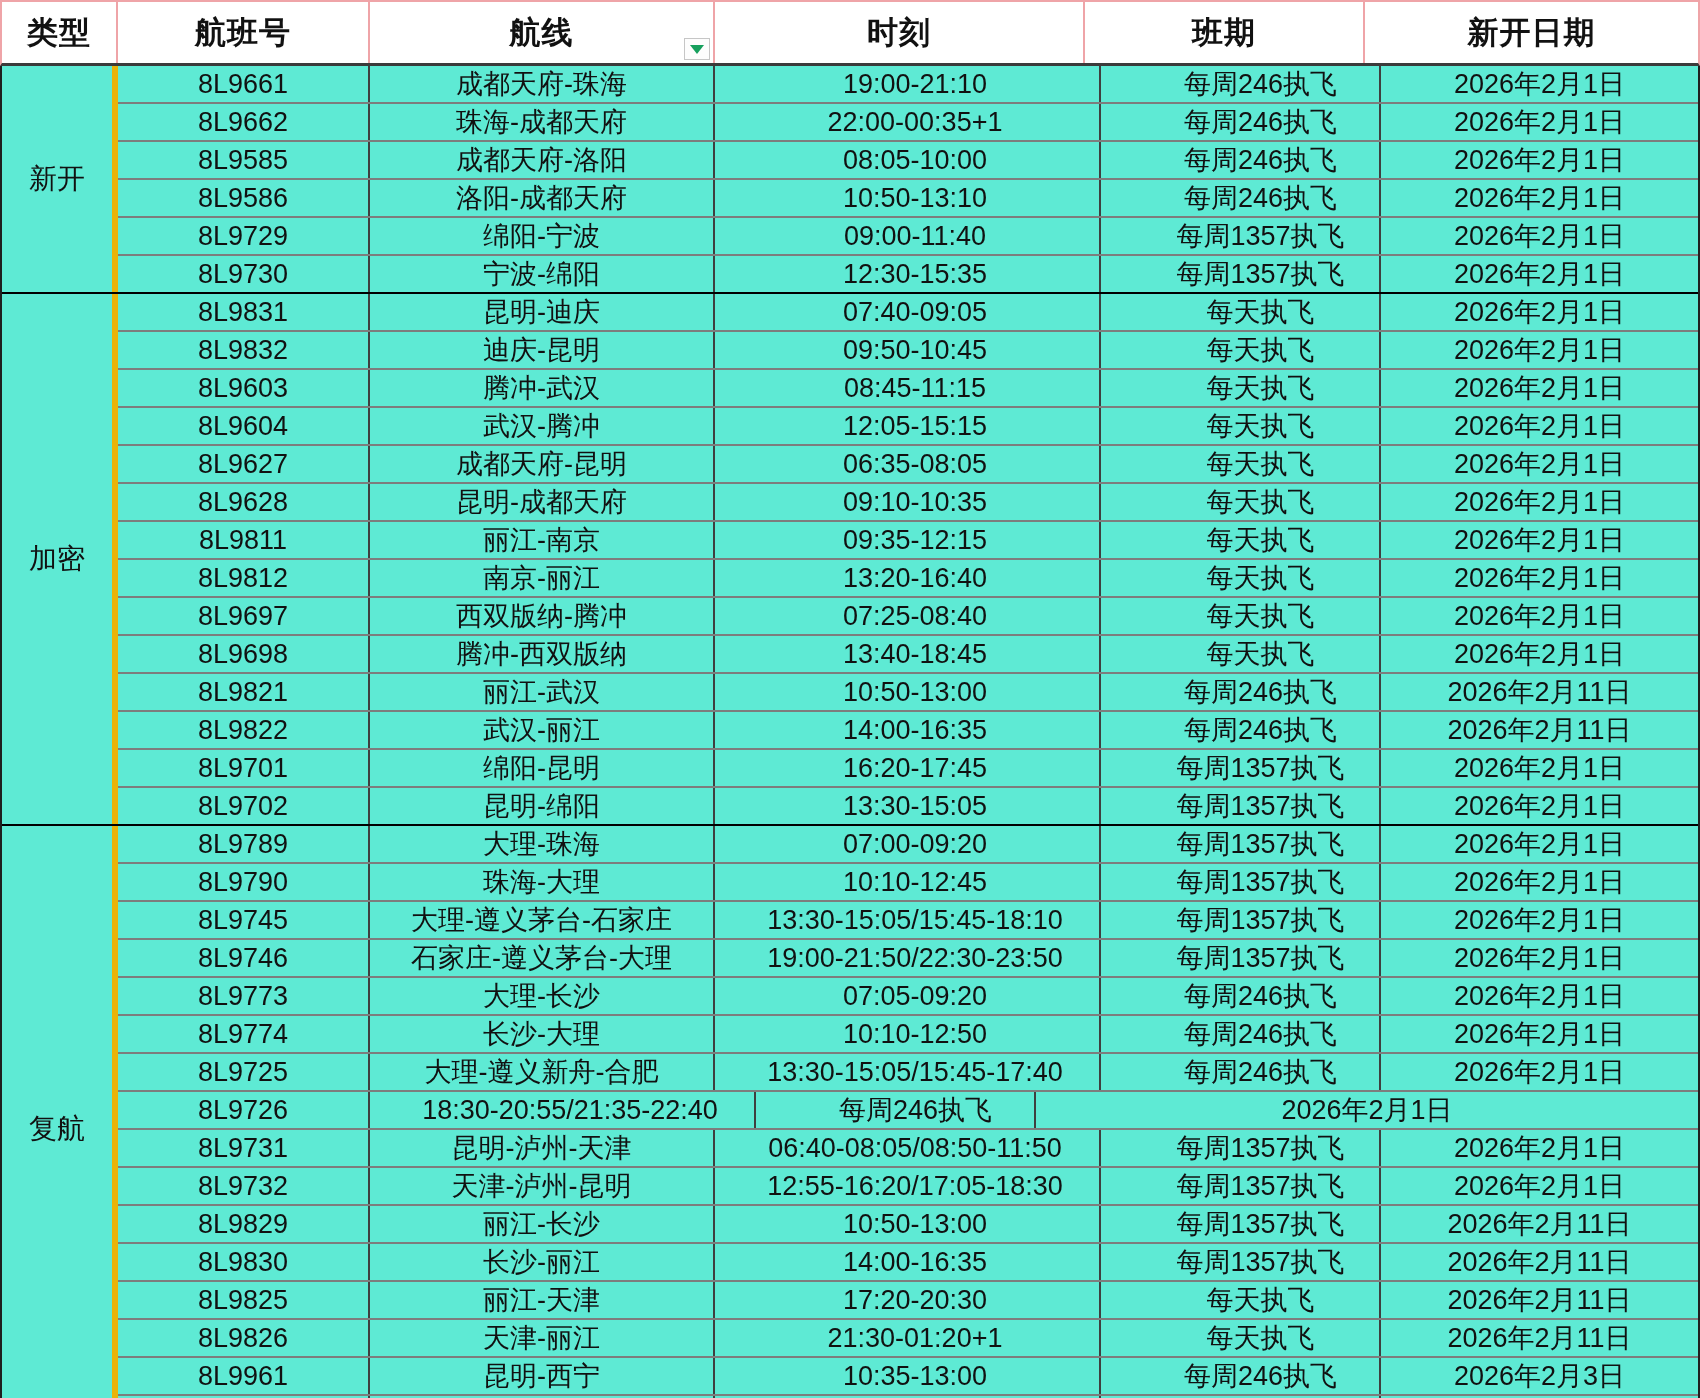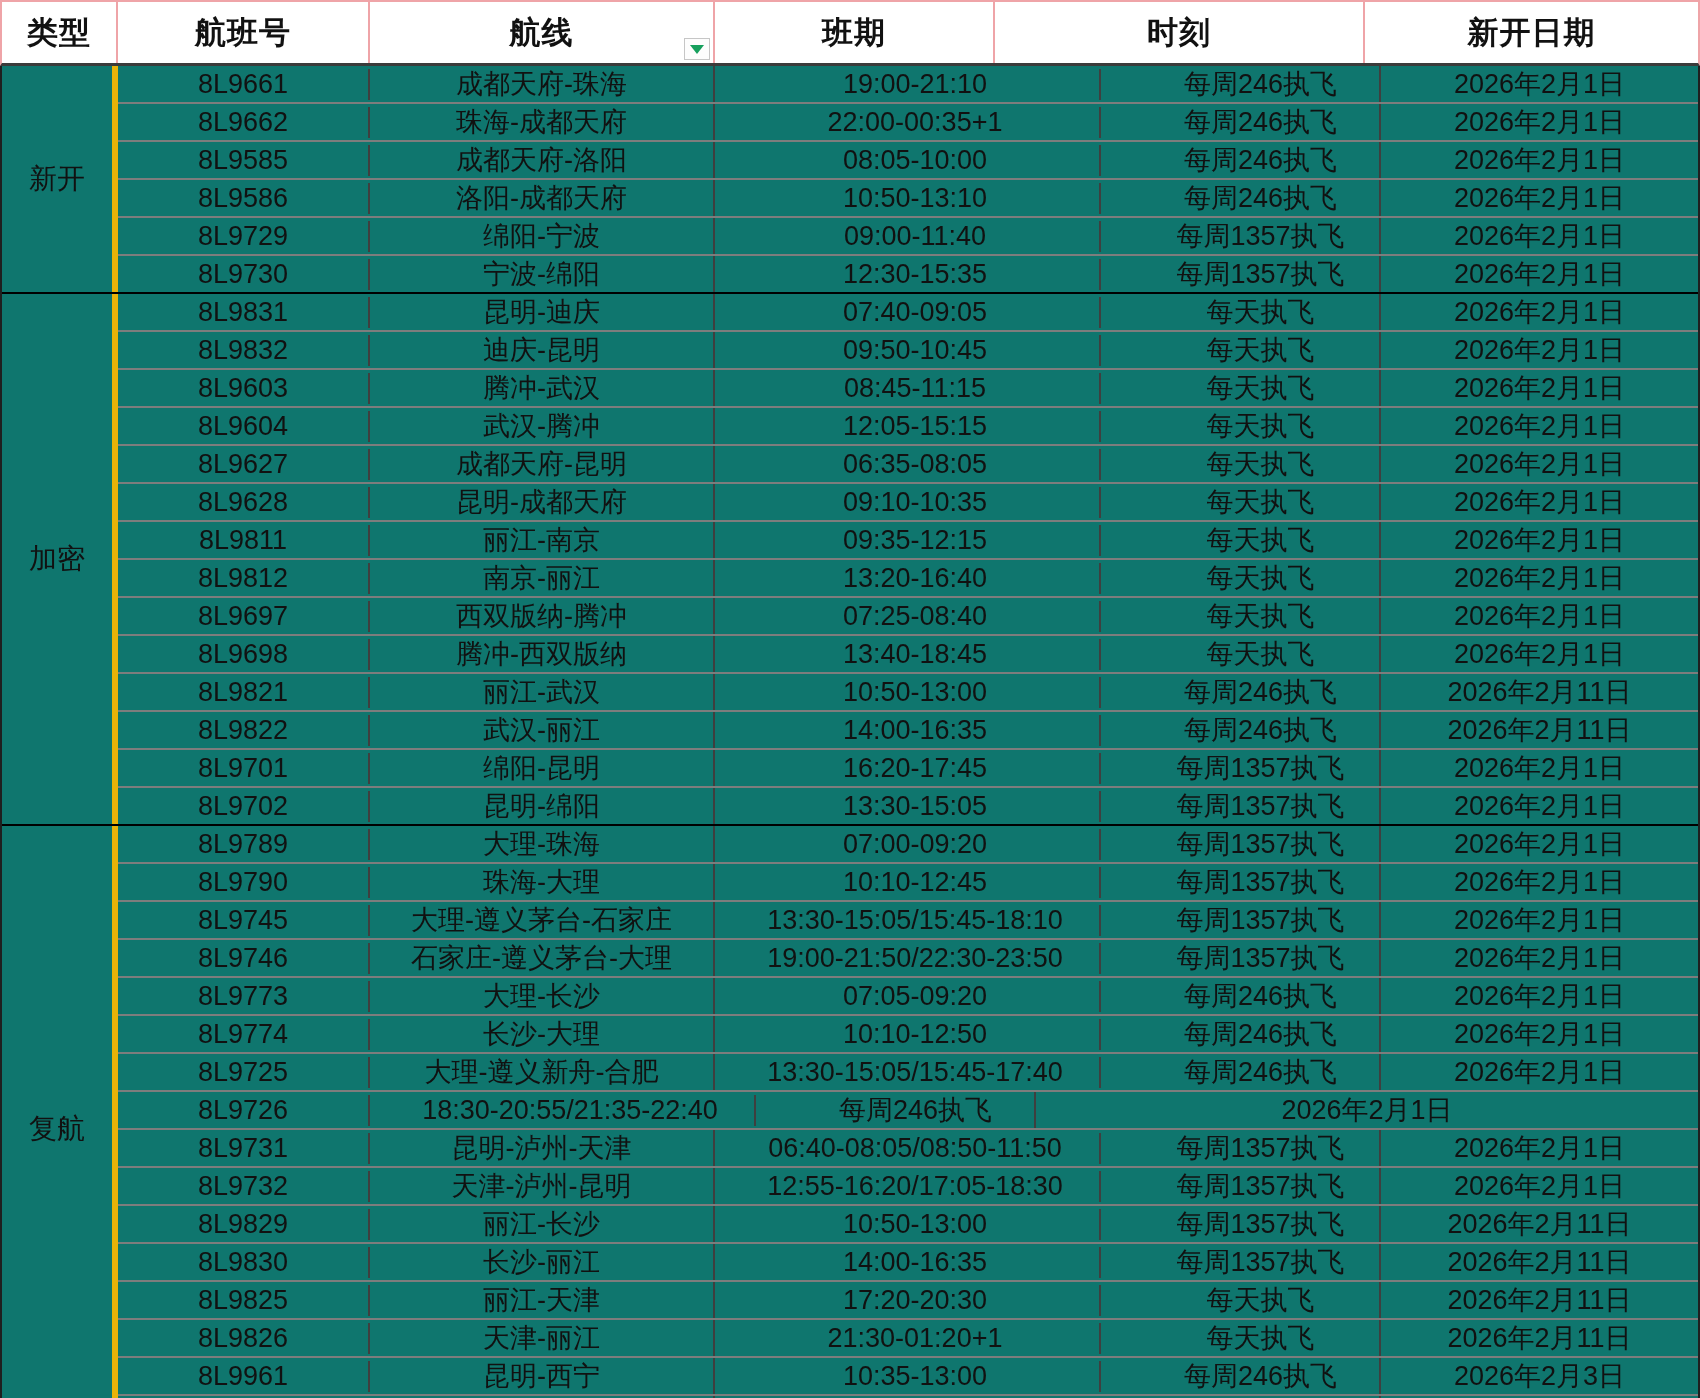--- a/index.html
+++ b/index.html
@@ -1,21 +1,21 @@
 <!DOCTYPE html>
 <html><head>
 <meta charset="utf-8">
 <style>
   html,body{margin:0;padding:0;background:#ffffff;}
   .sheet{
     width:1700px;height:1398px;
     box-sizing:border-box;
     display:flex;flex-direction:column;
     font-family:"Liberation Sans","DejaVu Sans",sans-serif;
-    color:#111;background:#0f766e;
+    color:#111;background:#5eead4;
   }
   
   .header{
     box-sizing:border-box;
     height:66px;flex:0 0 66px;
     display:flex;
     border-top:2px solid #efa4a8;
     border-left:2px solid #efa4a8;
     border-right:2px solid #efa4a8;
     border-bottom:3px solid #3b3b3b;
@@ -69,21 +69,20 @@
     width:116px;flex:0 0 116px;
     display:flex;align-items:center;justify-content:center;
     font-size:28px;font-weight:500;
     border-right:6px solid #eab308;
   }
   .rows{flex:1;display:flex;flex-direction:column;min-width:0;}
   .row{
     flex:1;display:flex;
     border-bottom:2px solid #7d7d7d;
     min-height:0;
-    align-items:center;
   }
   .row:last-child{border-bottom:none;}
   .cell{
     box-sizing:border-box;
     display:flex;align-items:center;justify-content:center;
     font-size:27px;font-weight:500;
     white-space:nowrap;overflow:hidden;
     border-right:2px solid #3f3f3f;
   }
   .cell:last-child{border-right:none;}
@@ -100,22 +99,22 @@
 
   <div class="header">
     <div class="hcell h0">类型</div>
     <div class="hcell h1">航班号</div>
     <div class="hcell h2">
       <span>航线</span>
       <span class="filter-btn">
         <span class="filter-arrow"></span>
       </span>
     </div>
+    <div class="hcell h3">时刻</div>
     <div class="hcell h4">班期</div>
-    <div class="hcell h3">时刻</div>
     <div class="hcell h5">新开日期</div>
   </div>
 
   <div class="body">
       <div class="group" style="flex-grow: 6;">
         <div class="type-cell">新开</div>
         <div class="rows">
           <div class="row">
             <div class="cell c0">8L9661</div>
             <div class="cell c1">成都天府-珠海</div>

